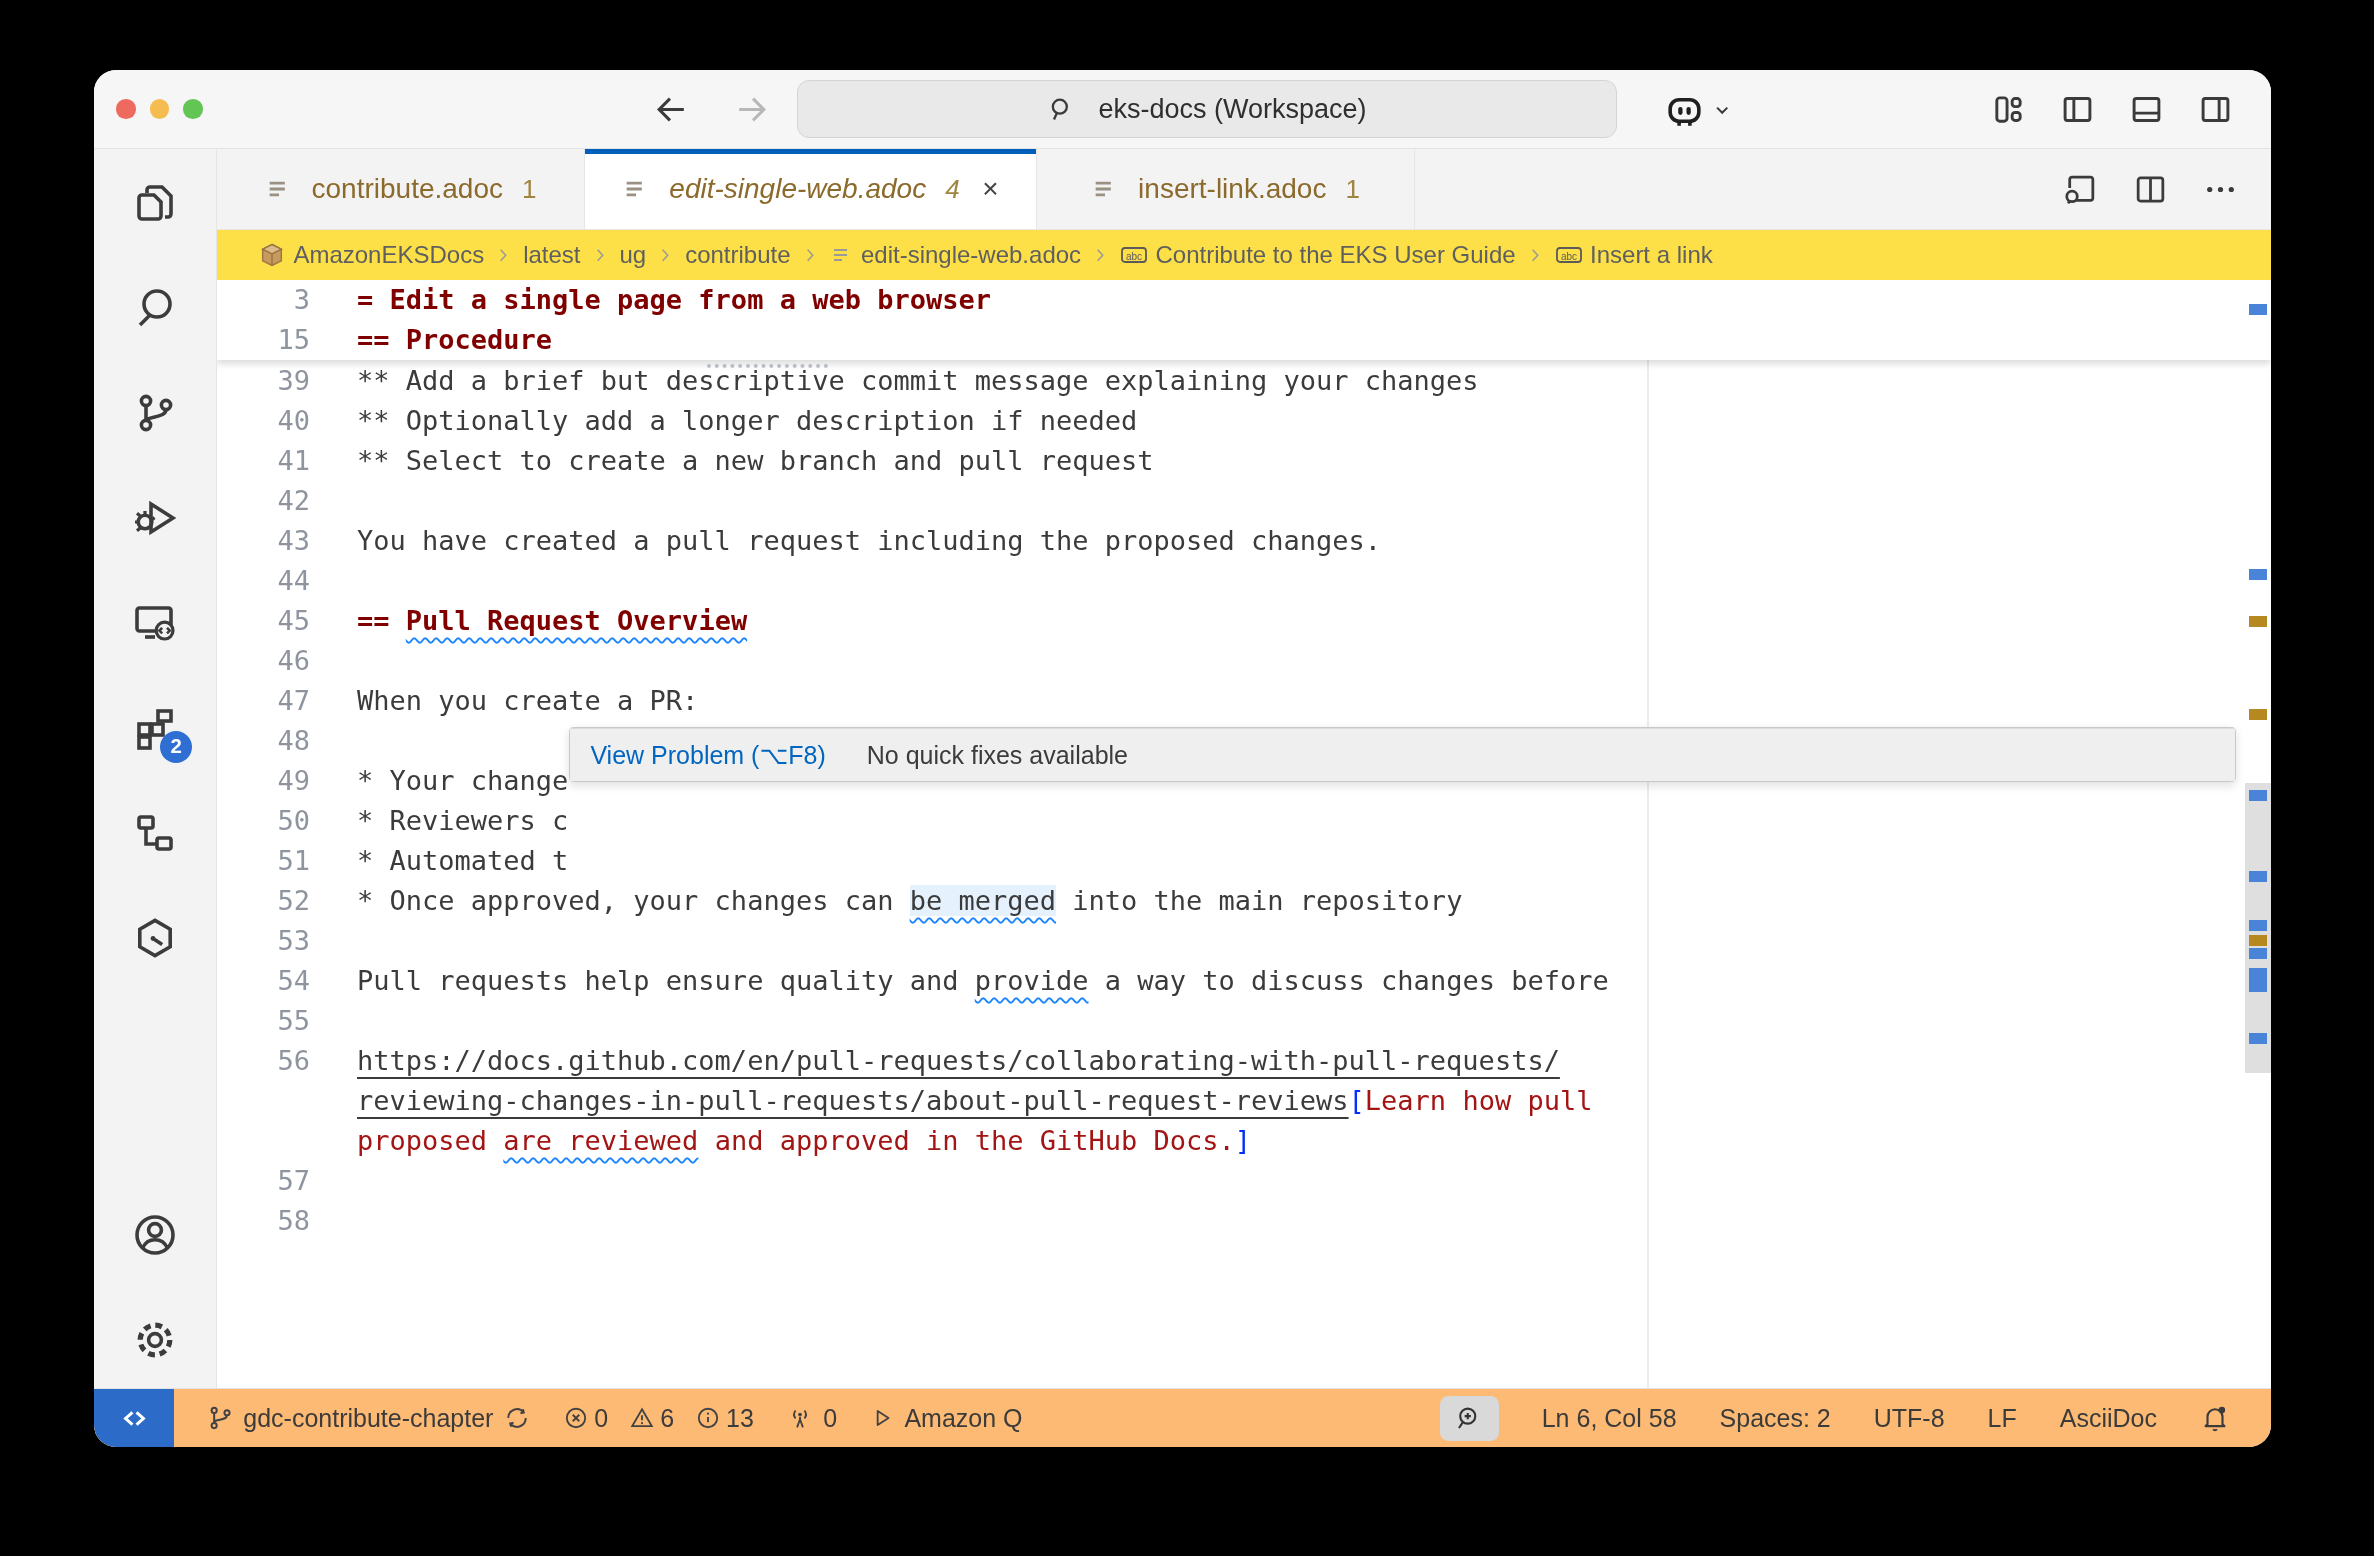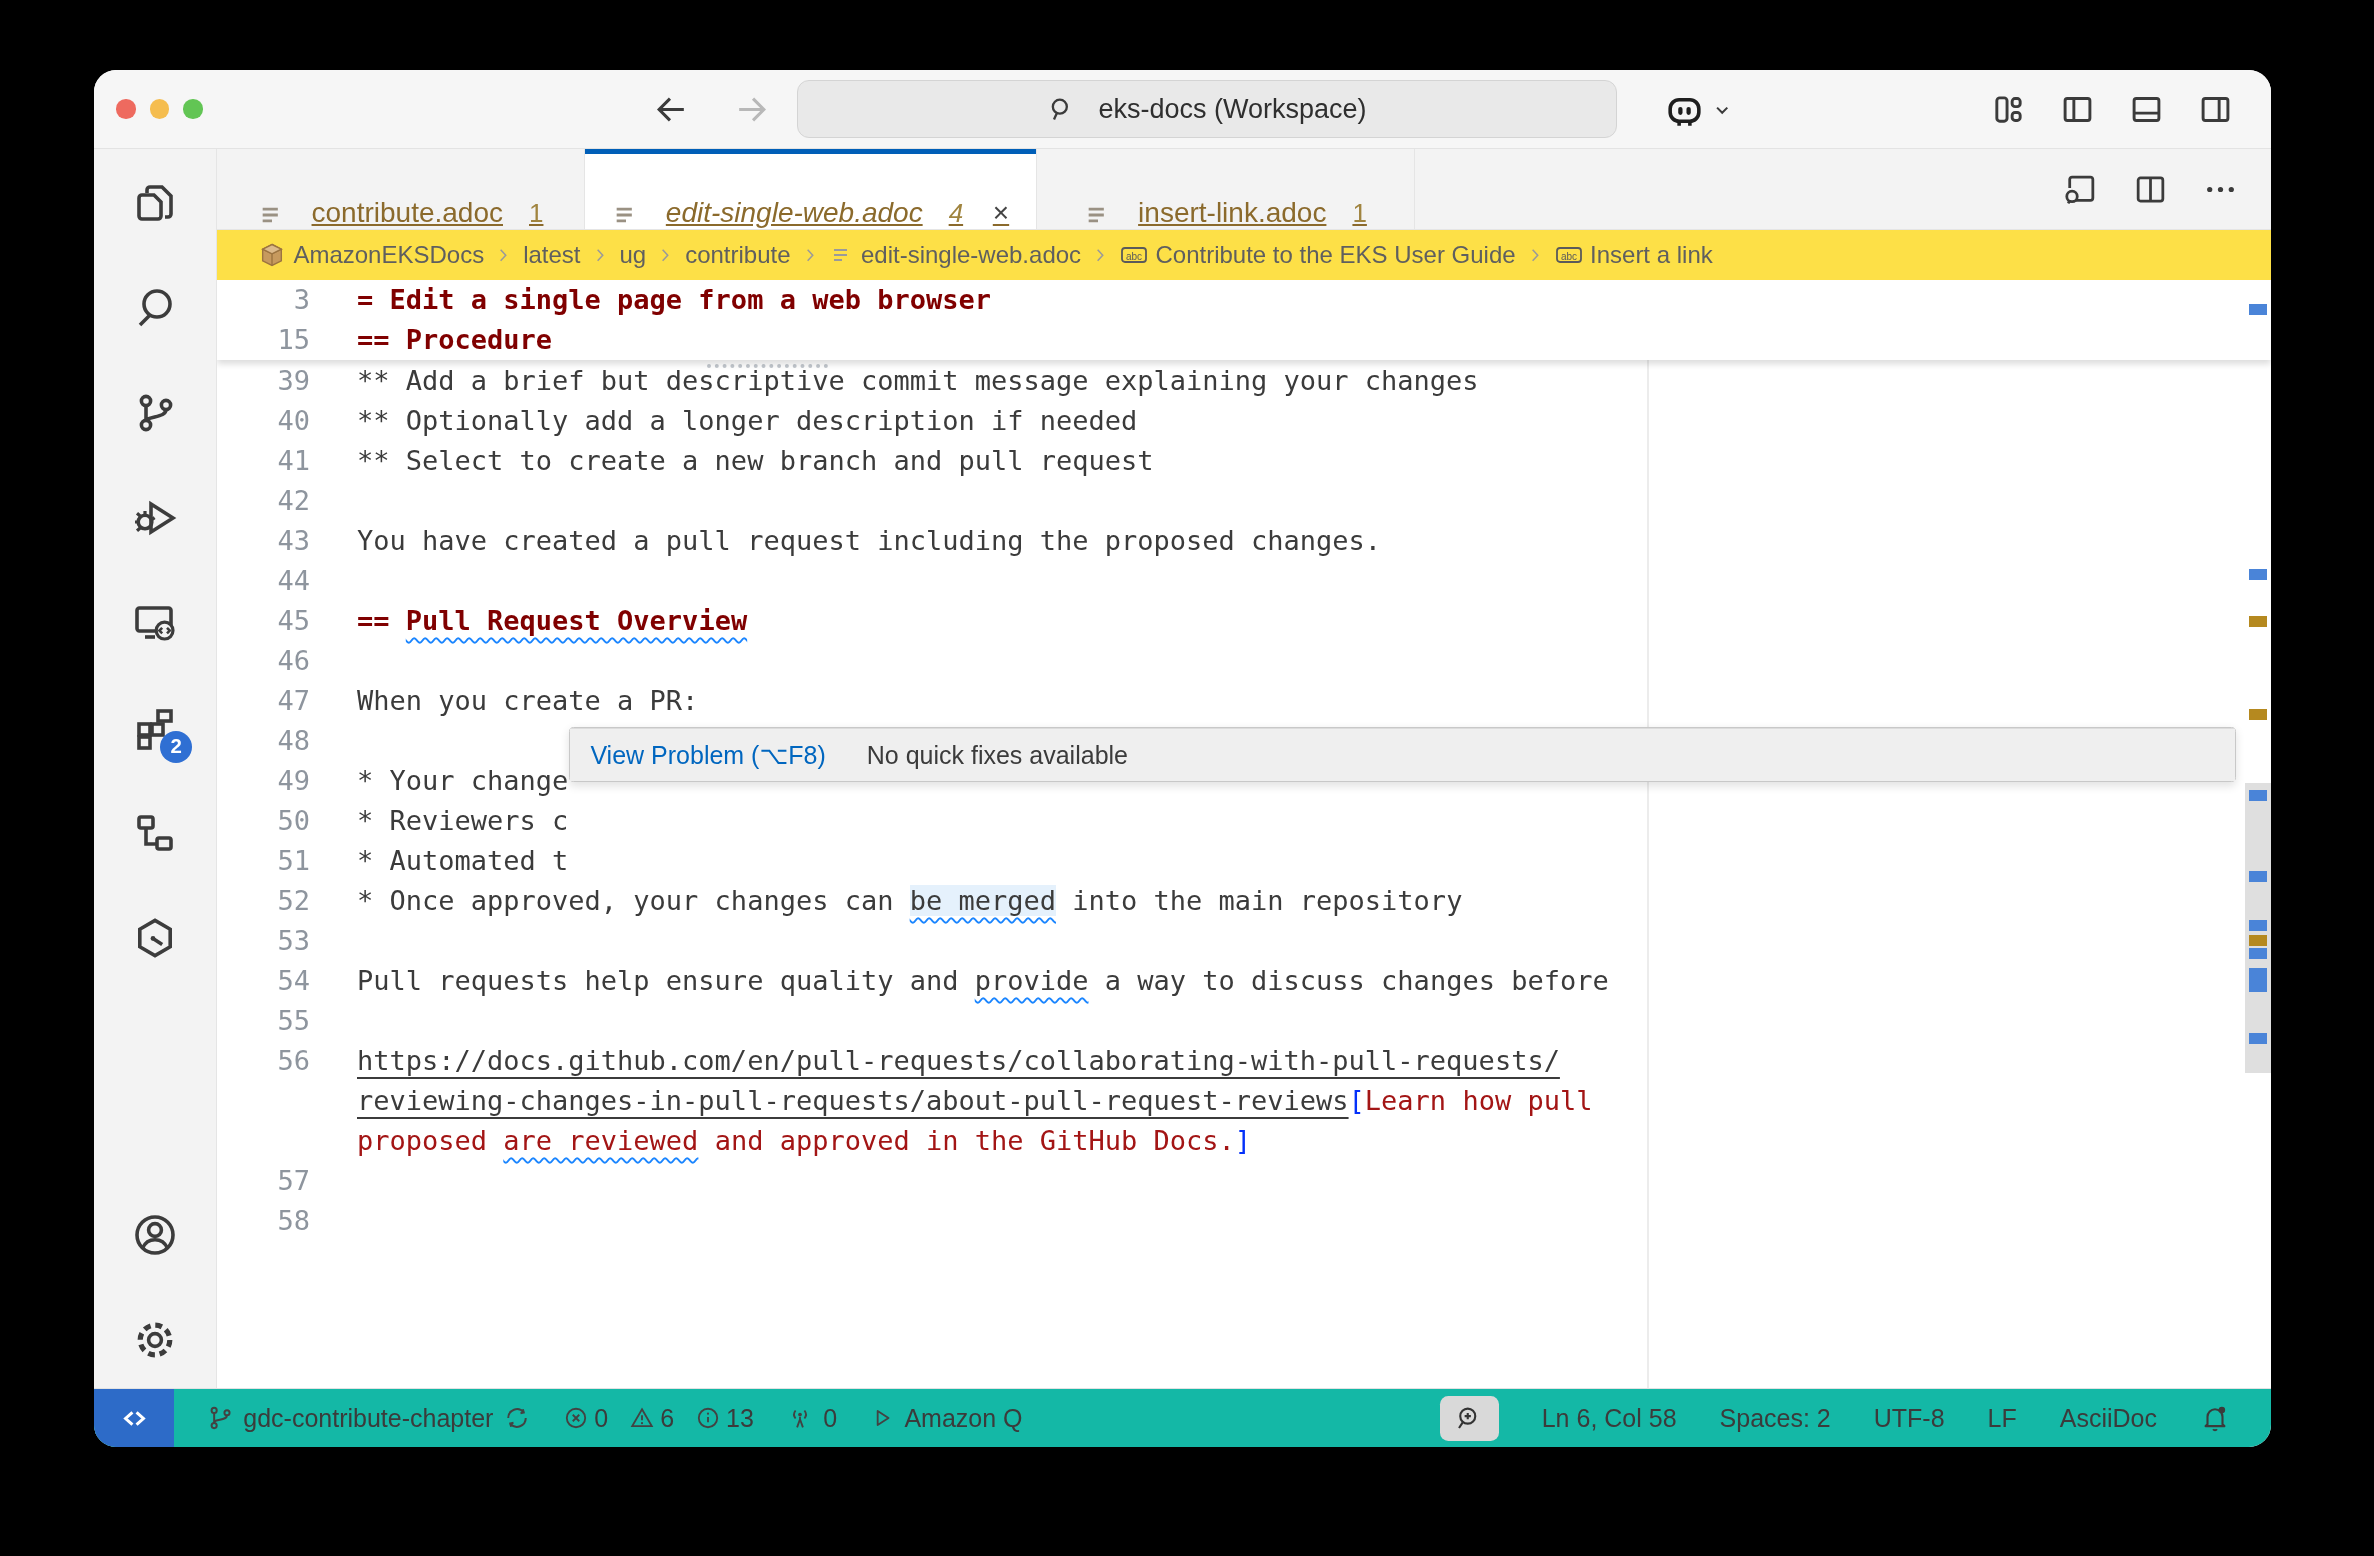--- a/index.html
+++ b/index.html
@@ -21,21 +21,21 @@
   
   .main{flex:1;display:flex;min-height:0;}
   .activitybar{width:122px;flex:0 0 122px;background:#f3f3f3;border-right:0.9px solid #e5e5e5;display:flex;flex-direction:column;align-items:center;padding-top:22px;}
   .act{width:63px;height:63px;margin-bottom:42px;display:flex;align-items:center;justify-content:center;position:relative;}
   .act .badge{position:absolute;right:-5.6px;bottom:-3.7px;min-width:32px;height:32px;border-radius:16px;background:#2f6fd3;color:#fff;font-size:20.4px;font-weight:bold;display:flex;align-items:center;justify-content:center;}
   .act-spacer{flex:1}
   .editor-col{flex:1;display:flex;flex-direction:column;min-width:0;}
 
   
   .tabbar{height:80px;flex:0 0 80px;background:#f3f3f3;display:flex;align-items:stretch;border-bottom:0.9px solid #e5e5e5;position:relative;}
-  .tab{display:flex;align-items:flex-end;gap:26px;padding:0 24px;border-right:0.9px solid #e5e5e5;position:relative;color:#8b6a2c;font-size:28px;text-decoration:underline;}
+  .tab{display:flex;align-items:center;gap:19px;padding:0 24px;border-right:0.9px solid #e5e5e5;position:relative;color:#8b6a2c;font-size:28px;}
   .tab .label{white-space:nowrap;}
   .tab .badge-num{color:#a0843f;font-size:26px;}
   .tab.t1{width:368px;box-sizing:border-box;justify-content:center;}
   .tab.t2{width:452px;box-sizing:border-box;background:#fff;justify-content:center;}
   .tab.t2::before{content:"";position:absolute;left:0;right:0;top:0;height:4.6px;background:#005fb8;}
   .tab.t2 .label,.tab.t2 .badge-num{font-style:italic;}
   .tab.t3{width:378px;box-sizing:border-box;justify-content:center;}
   .tab .close{color:#444;font-size:28px;margin-left:3.7px;}
   .editor-actions{position:absolute;right:32px;top:0;height:100%;display:flex;align-items:center;gap:33px;}
 
@@ -70,21 +70,21 @@
   .hover-status .nofix{color:#3b3b3b;}
 
   
   .overview{position:absolute;top:0;right:0;width:26px;bottom:0;z-index:4;}
   .ov-thumb{position:absolute;left:0;width:100%;background:rgba(110,110,110,.22);}
   .ov-mark{position:absolute;left:3.7px;width:18.6px;}
   .ov-mark.info{background:#4a84d8;}
   .ov-mark.warn{background:#b5891f;}
 
   
-  .statusbar{height:58px;flex:0 0 58px;background:#14b8a6;border-top:0.9px solid #e2e2e2;display:flex;align-items:center;font-size:25px;color:#3b3b3b;}
+  .statusbar{height:58px;flex:0 0 58px;background:#fdba74;border-top:0.9px solid #e2e2e2;display:flex;align-items:center;font-size:25px;color:#3b3b3b;}
   .remote-btn{width:80px;height:100%;background:#2d6bc8;display:flex;align-items:center;justify-content:center;flex:0 0 80px;}
   .sb-item{display:flex;align-items:center;gap:9.3px;margin-left:32px;white-space:nowrap;}
   .sb-item .ic{display:flex;align-items:center;}
   .sb-right{margin-left:auto;display:flex;align-items:center;gap:43px;padding-right:41px;}
   .zoom-chip{background:#d9d9d9;border-radius:8.3px;width:59px;height:45px;display:flex;align-items:center;justify-content:center;}
   .probs{display:flex;align-items:center;gap:7.4px;}
   .probs .grp{display:flex;align-items:center;gap:5.6px;margin-right:13px;}
 </style>
 </head>
 <body>

